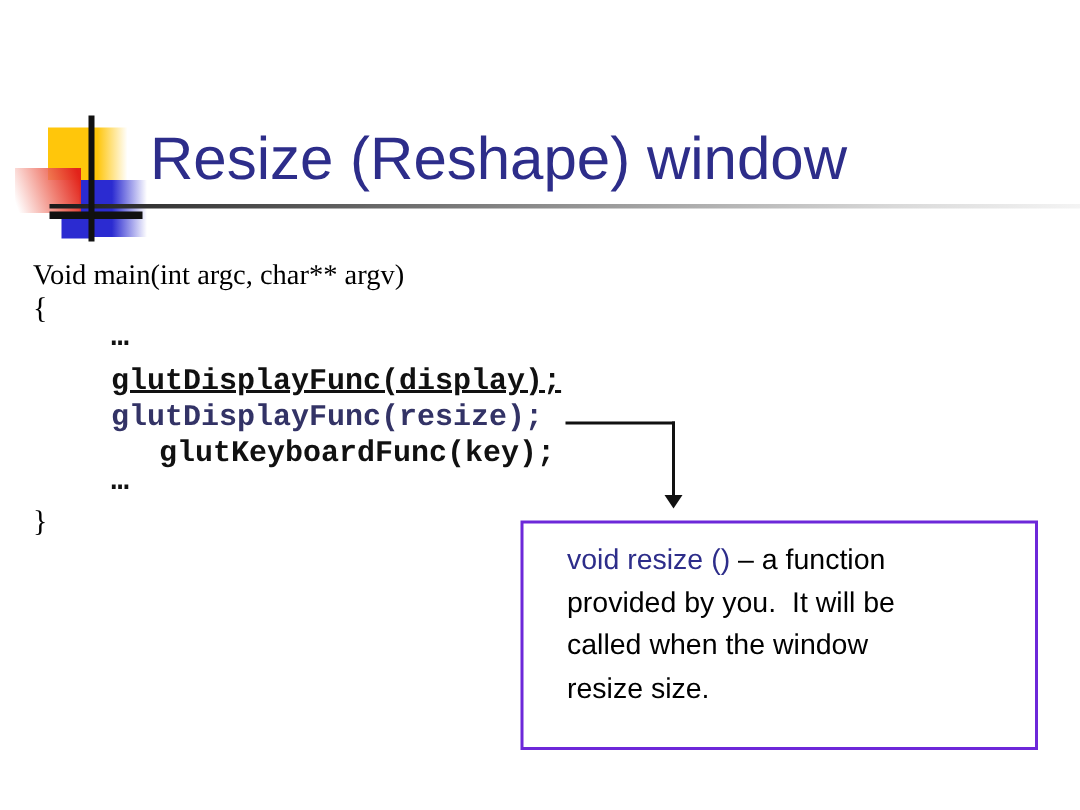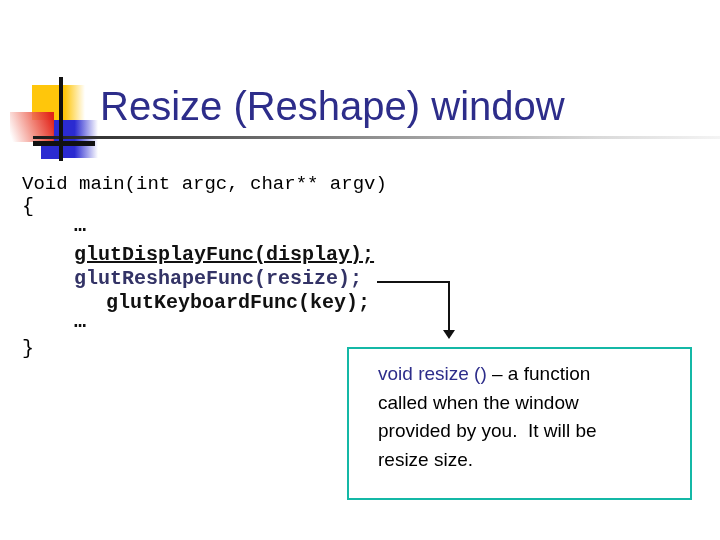--- a/index.html
+++ b/index.html
@@ -66,21 +66,21 @@
     font-size: 40px; line-height: 44px;
     color: var(--title-navy);
     letter-spacing: 0px;
     white-space: nowrap;
     z-index: 6;
   }
 
   
   .code-sans {
     position: absolute; left: 22px;
-    font-family: Liberation Mono, monospace;
+    font-family: Liberation Serif, serif;
     font-size: 19px; color: #000; white-space: pre;
   }
   .code-mono {
     position: absolute; left: 74px;
     font-family: "Liberation Mono", "DejaVu Sans Mono", monospace;
     font-weight: bold; font-size: 20px; color: var(--ink); white-space: pre;
   }
   .sig      { top: 173px; }
   .brace-o  { top: 195px; font-size: 20px; }
   .ell-top  { top: 214px; }
@@ -103,21 +103,21 @@
     position: absolute; left: 443px; top: 330px;
     width: 0; height: 0;
     border-left: 6px solid transparent;
     border-right: 6px solid transparent;
     border-top: 9px solid var(--ink);
   }
 
   
   .note-box {
     position: absolute; left: 347px; top: 347px; width: 345px; height: 153px;
-    border: 2px solid #14b8a6; background: #ffffff;
+    border: 2px solid #6d28d9; background: #ffffff;
     padding: 11px 8px 0 29px;
     z-index: 6;
   }
   .note-line {
     font-size: 19px; line-height: 28.5px; color: #000;
     white-space: pre-wrap;
   }
   .note-highlight { color: var(--title-navy); }
 </style>
 </head>
@@ -132,29 +132,29 @@
   <div class="title-rule"></div>
   <div class="logo-hline"></div>
   <div class="logo-vline"></div>
 
   <div class="slide-title">Resize (Reshape) window</div>
 
   <div class="code-sans sig">Void main(int argc, char** argv)</div>
   <div class="code-sans brace-o">{</div>
   <div class="code-mono ell-top">…</div>
   <div class="code-mono l-disp">glutDisplayFunc(display);</div>
-  <div class="code-mono l-resh">glutReshapeFunc(resize);</div>
+  <div class="code-mono l-resh">glutDisplayFunc(resize);</div>
   <div class="code-mono l-key">glutKeyboardFunc(key);</div>
   <div class="code-mono ell-bot">…</div>
   <div class="code-sans brace-c">}</div>
 
   <div class="arrow-h"></div>
   <div class="arrow-v"></div>
   <div class="arrow-head"></div>
 
   <div class="note-box">
     <div class="note-line"><span class="note-highlight">void resize ()</span><span> – a function</span></div>
+    <div class="note-line">provided by you.  It will be</div>
     <div class="note-line">called when the window</div>
-    <div class="note-line">provided by you.  It will be</div>
     <div class="note-line">resize size.</div>
   </div>
 
 </div>
 
 </body></html>

